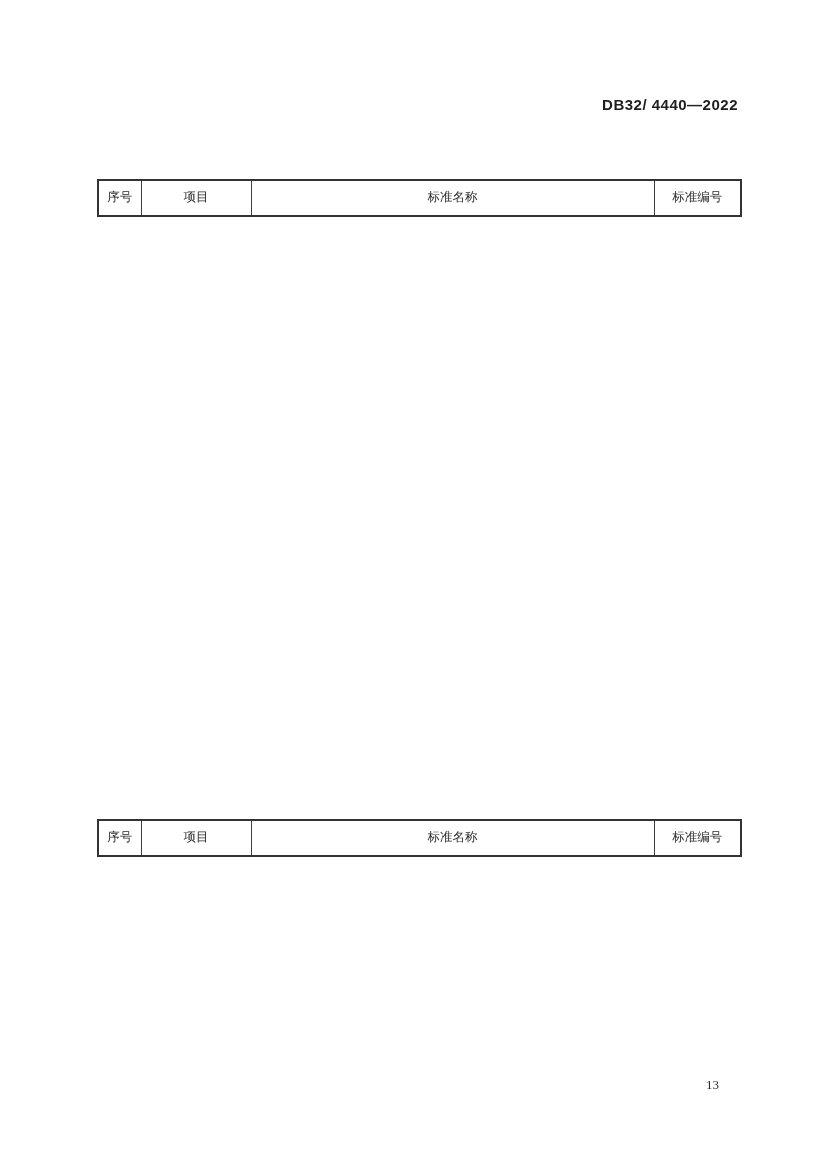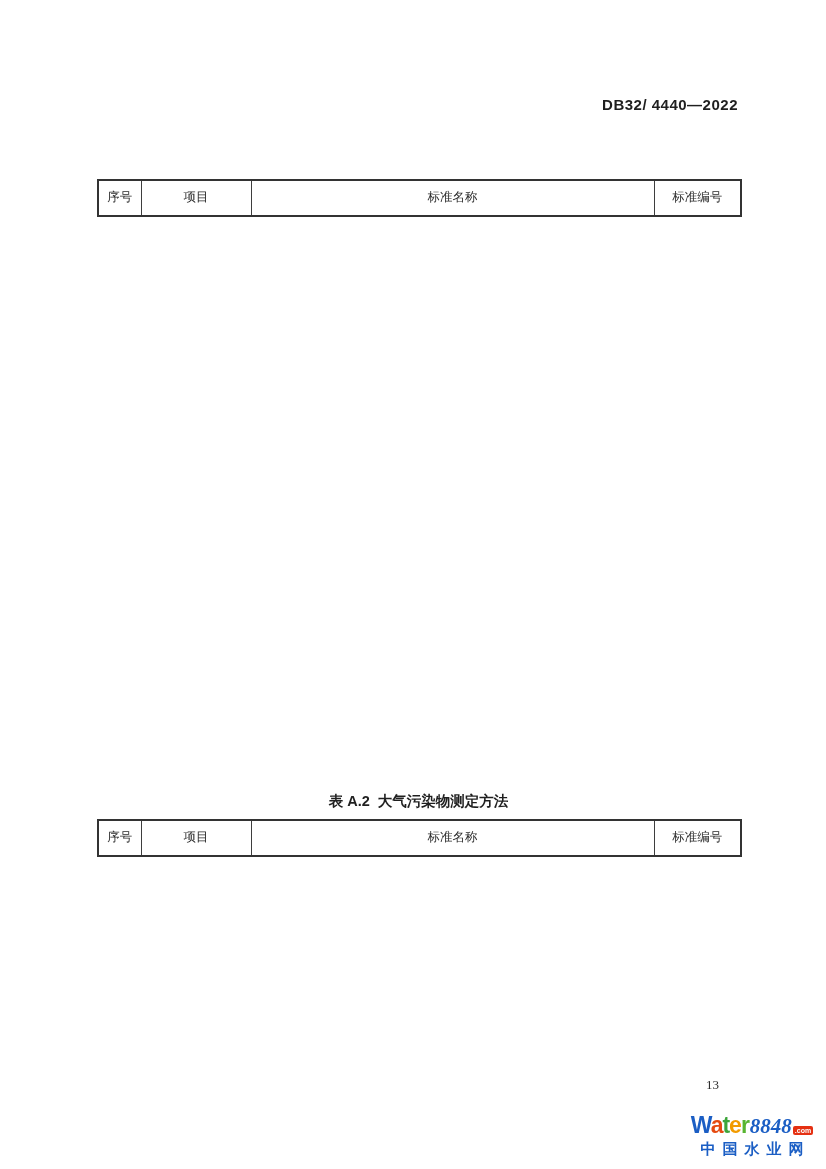--- a/index.html
+++ b/index.html
@@ -97,43 +97,34 @@
         <tr>
           <th>序号</th>
           <th>项目</th>
           <th>标准名称</th>
           <th>标准编号</th>
         </tr>
       </thead>
       <tbody></tbody>
     </table>
 
-  <div class="table-title" id="titleA2">表 A.2  大气污染物测定方法</div>
   <table class="std" id="tableA2">
     <colgroup>
         <col class="c0">
         <col class="c1">
         <col class="c2">
         <col class="c3">
       </colgroup>
   <thead>
         <tr>
           <th>序号</th>
           <th>项目</th>
           <th>标准名称</th>
           <th>标准编号</th>
         </tr>
       </thead>
       <tbody></tbody>
     </table>
 
   <div class="page-number">13</div>
 
-  <div class="logo">
-    <div class="logo-top">
-      <span class="logo-word" id="logoWord"><span style="color: rgb(27, 94, 196);">W</span><span style="color: rgb(229, 74, 16);">a</span><span style="color: rgb(60, 165, 58);">t</span><span style="color: rgb(242, 155, 0);">e</span><span style="color: rgb(88, 181, 49);">r</span></span>
-        <span class="logo-num" id="logoNum" style="color: rgb(27, 94, 196);">8848</span>
-        <span class="logo-tld">.com</span>
-    </div>
-    <div class="logo-cn" id="logoCn" style="color: rgb(27, 94, 196);">中国水业网</div>
-  </div>
 
 </div>
 
 </body></html>

